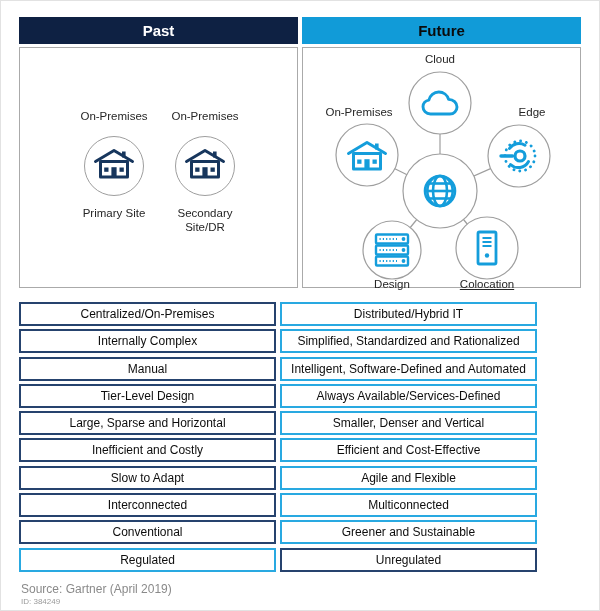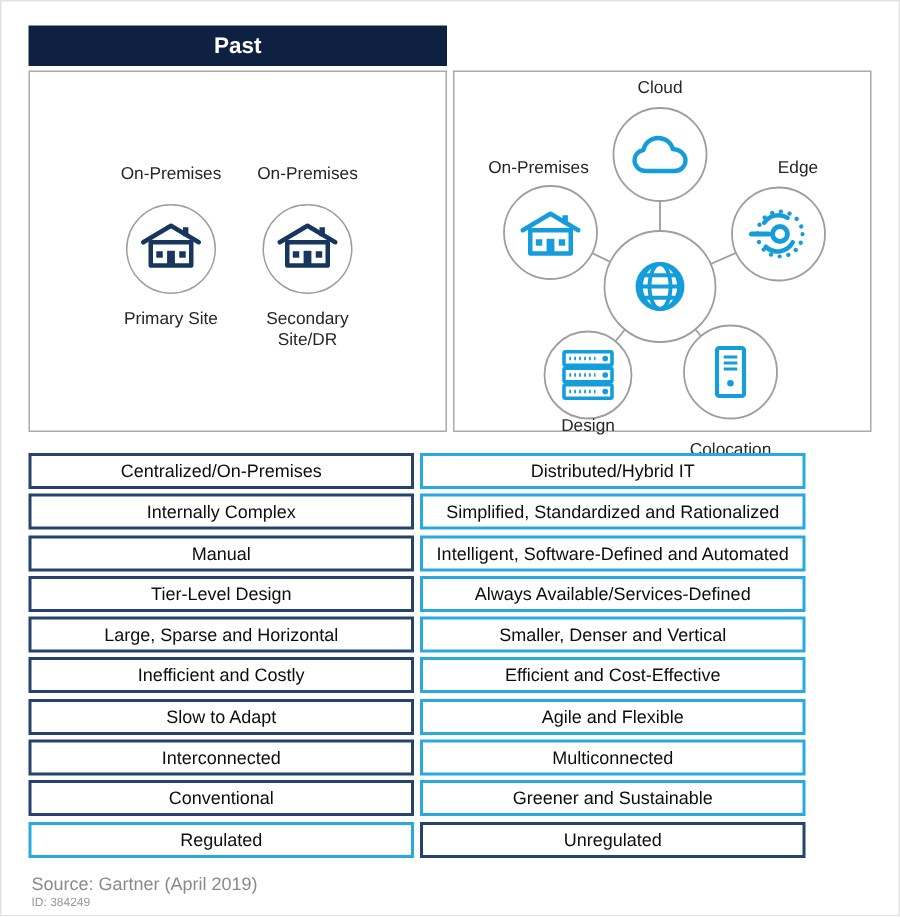--- a/index.html
+++ b/index.html
@@ -31,21 +31,21 @@
                  background: #fff; }
   .site-name { font-size: 11.5px; color: #262626; line-height: 1.25; max-width: 86px; margin: 0 auto; }
 
   
   .fnode-label { position: absolute; font-size: 11.5px; color: #262626;
                  transform: translateX(-50%); white-space: nowrap; }
   .lbl-cloud      { left: 137px; top: 5px; }
   .lbl-onprem     { left: 56px;  top: 58px; }
   .lbl-edge       { left: 229px; top: 58px; }
   .lbl-hosting    { left: 89px;  top: 230px; }
-  .lbl-colocation { left: 184px; top: 246px; text-decoration: underline; }
+  .lbl-colocation { left: 184px; top: 230px; text-decoration: underline; }
 
   .hub-svg { position: absolute; left: 0; top: 0; width: 277px; height: 247px; }
 
   
   .rows { position: absolute; left: 18px; top: 301px; width: 562px; }
   .row { display: flex; gap: 4px; height: 24px; margin-bottom: 3.3px; }
   .cell { width: 257px; height: 24px; background: #fff; display: flex;
           align-items: center; justify-content: center; font-size: 12px; color: #0d0d0d; }
   .cell-past   { border: 2px solid #26436e; }
   .cell-future { border: 2px solid #29a9e1; }
@@ -54,20 +54,21 @@
   .footer { position: absolute; left: 20px; top: 581px; }
   .src { font-size: 12px;  color: #8a8a8a; }
   .fid { font-size: 8px;   color: #9a9a9a; margin-top: 1px; }
 </style>
 </head>
 <body>
 
 <div class="frame">
 
   <div class="col-header hdr-past">Past</div>
+  <div class="col-header hdr-future">Future</div>
 
   <div class="panel panel-past">
     <div class="site site-1">
       <div class="site-type">On-Premises</div>
       <div class="site-circle">
         <span>
           <svg width="42" height="32" viewBox="-21 -16 42 32">
             <g stroke="#17365d" fill="none" stroke-width="3" stroke-linecap="round" stroke-linejoin="round">
               <rect x="8" y="-12.5" width="3.6" height="6" fill="#17365d" stroke="none"></rect>
               <path d="M -18.5 -2.5 L 0 -13.5 L 18.5 -2.5"></path>

